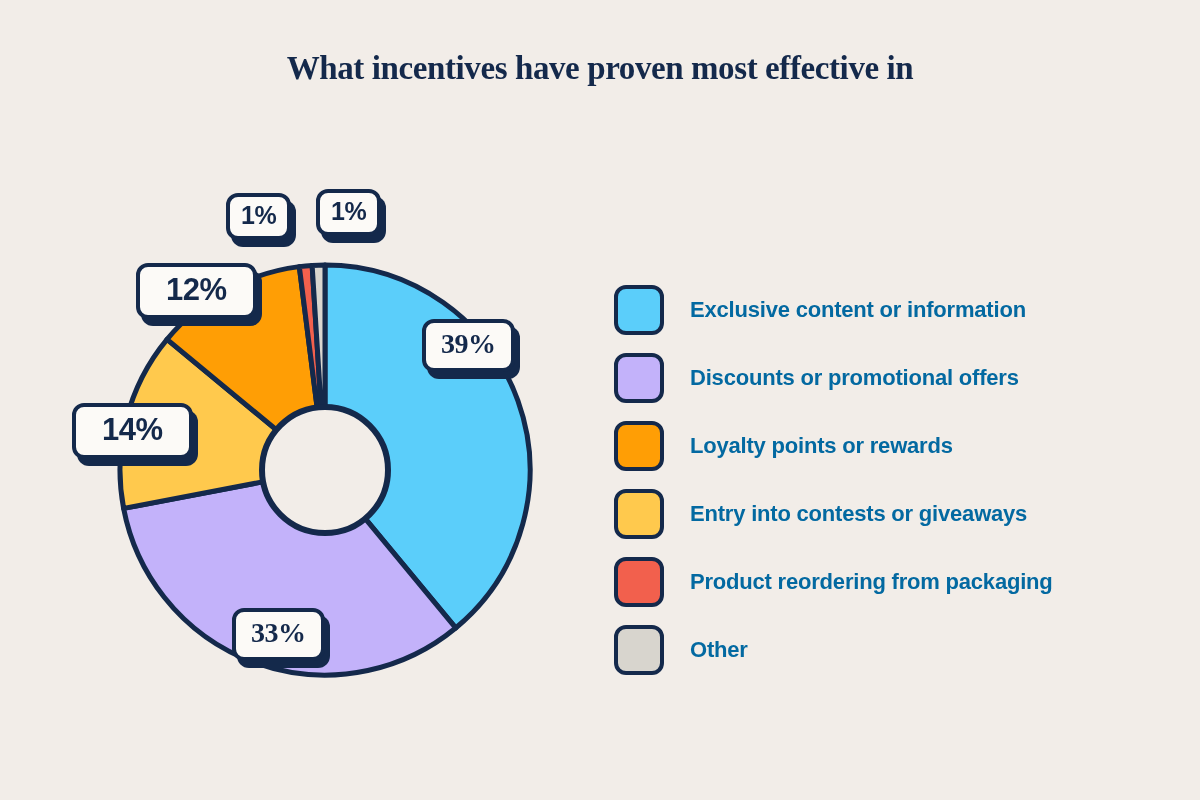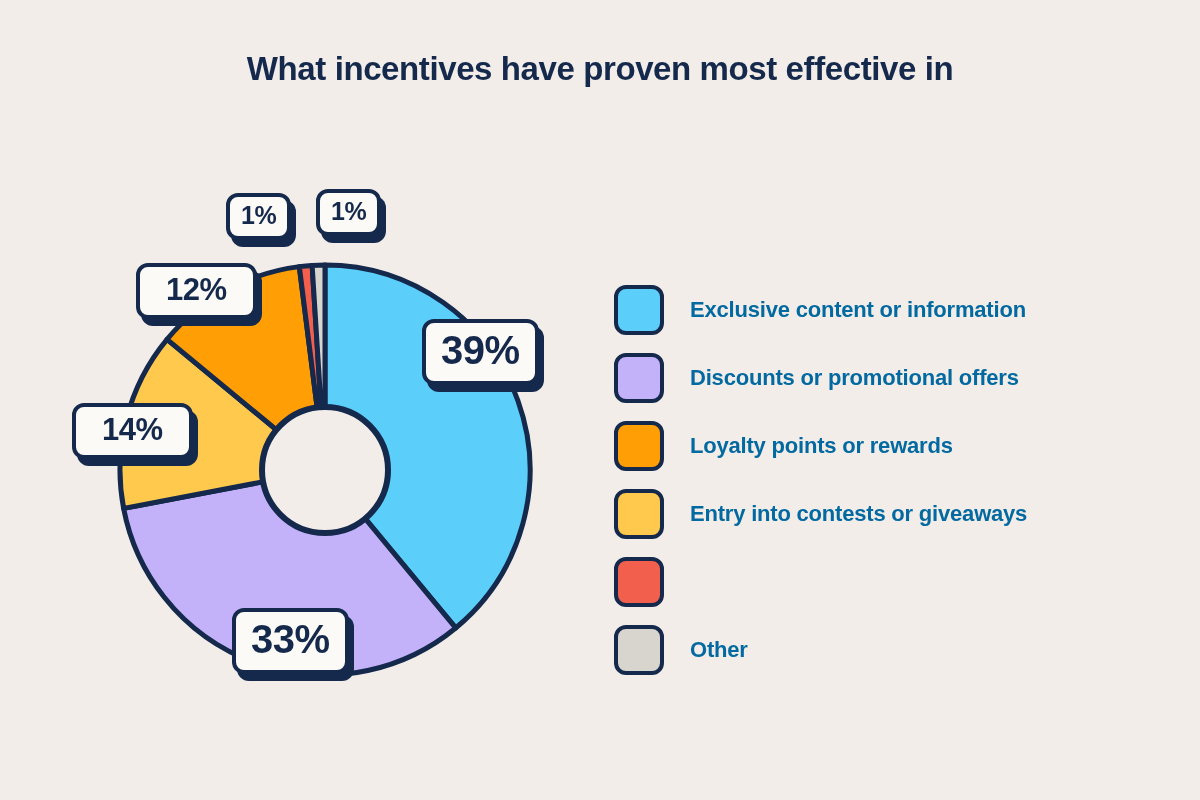--- a/index.html
+++ b/index.html
@@ -28,21 +28,21 @@
     position: absolute;
     top: 48px;
     left: 120px;
     width: 960px;
     text-align: center;
     font-size: 33px;
     font-weight: 700;
     line-height: 1.26;
     letter-spacing: -0.4px;
     color: #14294B;
-    font-family: Liberation Sans, sans-serif;
+    font-family: Liberation Serif, serif;
   }
   .chart-title .tline { display: block; white-space: nowrap; }
 
   
   .donut-wrap {
     position: absolute;
     left: 0px;
     top: 0px;
     width: 600px;
     height: 800px;
@@ -66,21 +66,21 @@
     font-weight: 700;
     font-family: "Liberation Sans", sans-serif;
     display: flex;
     align-items: center;
     justify-content: center;
     letter-spacing: -0.5px;
     box-shadow: 5px 7px 0 #14294B;
     z-index: 5;
     white-space: nowrap;
   }
-  .pct-label.big  { font-size: 40px; padding: 5px 15px 8px; }
+  .pct-label.big  { font-size: 28px; padding: 5px 15px 8px; font-family: Liberation Serif, serif; }
   .pct-label.mid  { font-size: 31px; padding: 5px 26px 7px; }
   .pct-label.small{ font-size: 25px; padding: 4px 11px 6px; }
 
   
   .lbl-39 { left: 422px; top: 319px; }
   .lbl-33 { left: 232px; top: 608px; text-align: center; }
   .lbl-14 { left: 72px;  top: 403px; }
   .lbl-12 { left: 136px; top: 263px; }
   .lbl-1a { left: 226px; top: 193px; }
   .lbl-1b { left: 316px; top: 189px; }
@@ -156,20 +156,21 @@
       <div class="legend-item">
         <div class="legend-swatch" style="background: rgb(255, 158, 5);"></div>
         <div class="legend-label">Loyalty points or rewards</div>
       </div>
       <div class="legend-item">
         <div class="legend-swatch" style="background: rgb(255, 201, 77);"></div>
         <div class="legend-label">Entry into contests or giveaways</div>
       </div>
       <div class="legend-item">
         <div class="legend-swatch" style="background: rgb(242, 96, 77);"></div>
+        <div class="legend-label">Product reordering from packaging</div>
       </div>
       <div class="legend-item">
         <div class="legend-swatch" style="background: rgb(216, 213, 206);"></div>
         <div class="legend-label">Other</div>
       </div>
     </div>
 
 </div>
 
 </body></html>

